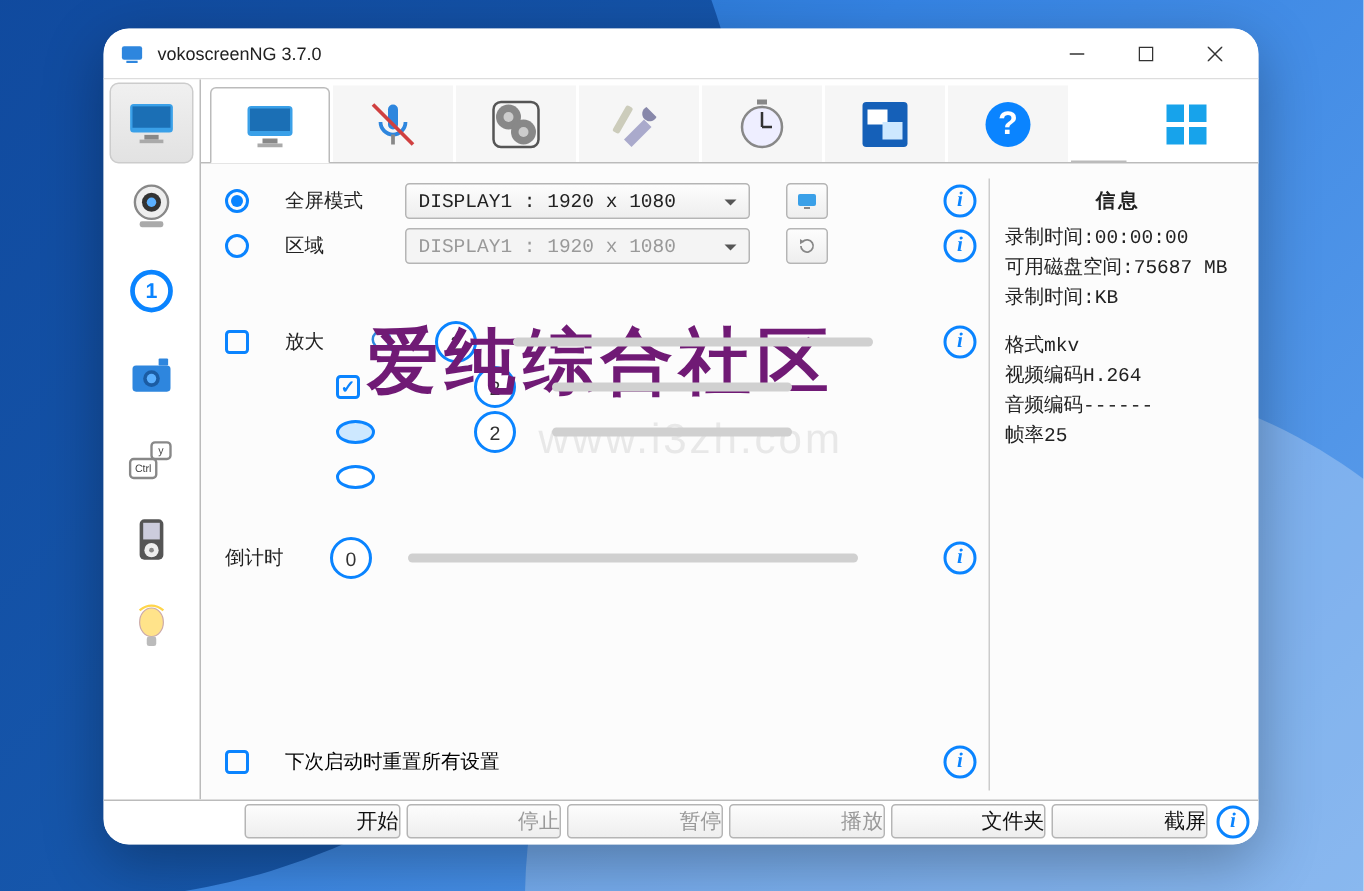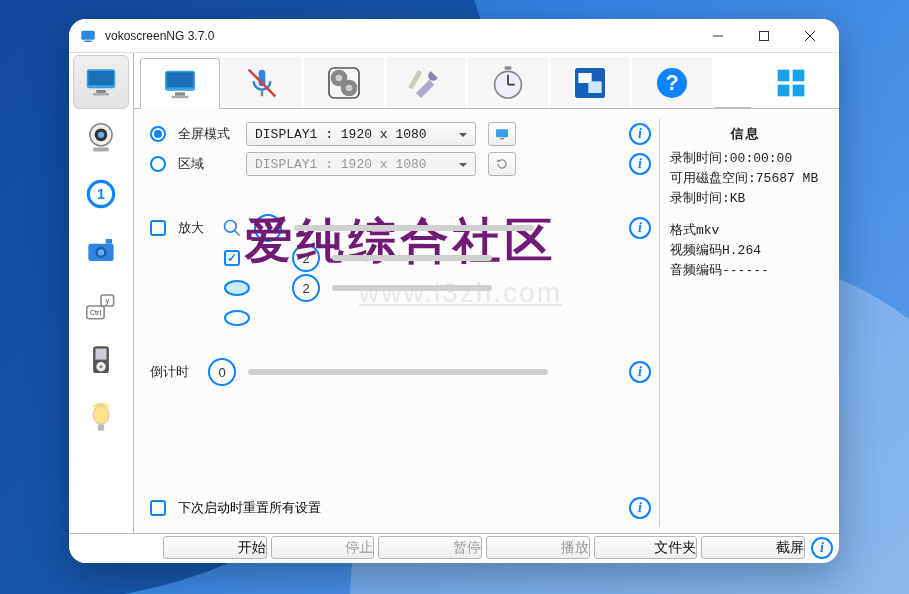--- a/index.html
+++ b/index.html
@@ -85,21 +85,21 @@
   }
   .tabs svg { width:40px; height:40px; }
   .tabs .tab-spacer { flex:1; border-bottom:1px solid #bbb; }
 
   .content {
     flex:1; display:flex; gap:8px;
     padding:10px 8px 6px 16px;
   }
   .settings { flex:1; display:flex; flex-direction:column; position:relative; }
 
-  .row { display:flex; align-items:center; height:30px; gap:12px; }
+  .row { display:flex; align-items:center; height:30px; gap:24px; }
   .radio {
     width:16px; height:16px; border:2px solid #0a84ff; border-radius:50%;
     display:flex; align-items:center; justify-content:center;
   }
   .radio .dot { width:8px; height:8px; background:#0a84ff; border-radius:50%; }
   .radio.off { border-color:#0a84ff; }
 
   .lbl { min-width:56px; color:#222; font-family:"SimSun",serif; }
   .combo {
     flex:1; max-width:230px; height:24px;
@@ -151,21 +151,21 @@
   }
   .oval.plain { background:#fff; }
 
   .watermark {
     position:absolute; left:0; right:0; top:60px; bottom:0;
     display:flex; flex-direction:column; align-items:center; justify-content:flex-start;
     pointer-events:none;
     padding-top:30px;
   }
   .watermark .wm-top { font-size:48px; font-weight:bold; color:#701a75; letter-spacing:4px; }
-  .watermark .wm-bot { font-size:28px; color:#e8e8e8; letter-spacing:2px; margin-left:120px; margin-top:4px;text-decoration:underline;}
+  .watermark .wm-bot { font-size:28px; color:#e8e8e8; letter-spacing:2px; margin-left:120px; margin-top:4px;}
 
   .infopanel {
     width:172px;
     border-left:1px solid #ccc;
     padding:6px 10px 0 10px;
     font-family:"SimSun", "Courier New", monospace;
     font-size:13px;
     color:#222;
     display:flex; flex-direction:column;
   }
@@ -463,20 +463,24 @@
                 <span>mkv</span>
               </div>
             <div class="line">
                 <span>视频编码</span>
                 <span>H.264</span>
               </div>
             <div class="line">
                 <span>音频编码</span>
                 <span>------</span>
               </div>
+            <div class="line">
+                <span>帧率</span>
+                <span>25</span>
+              </div>
           </div>
         </div>
       </div>
     </div>
 
     <div class="bottombar">
       <div class="btn">
           <span>开始</span>
         </div>
       <div class="btn dis">

